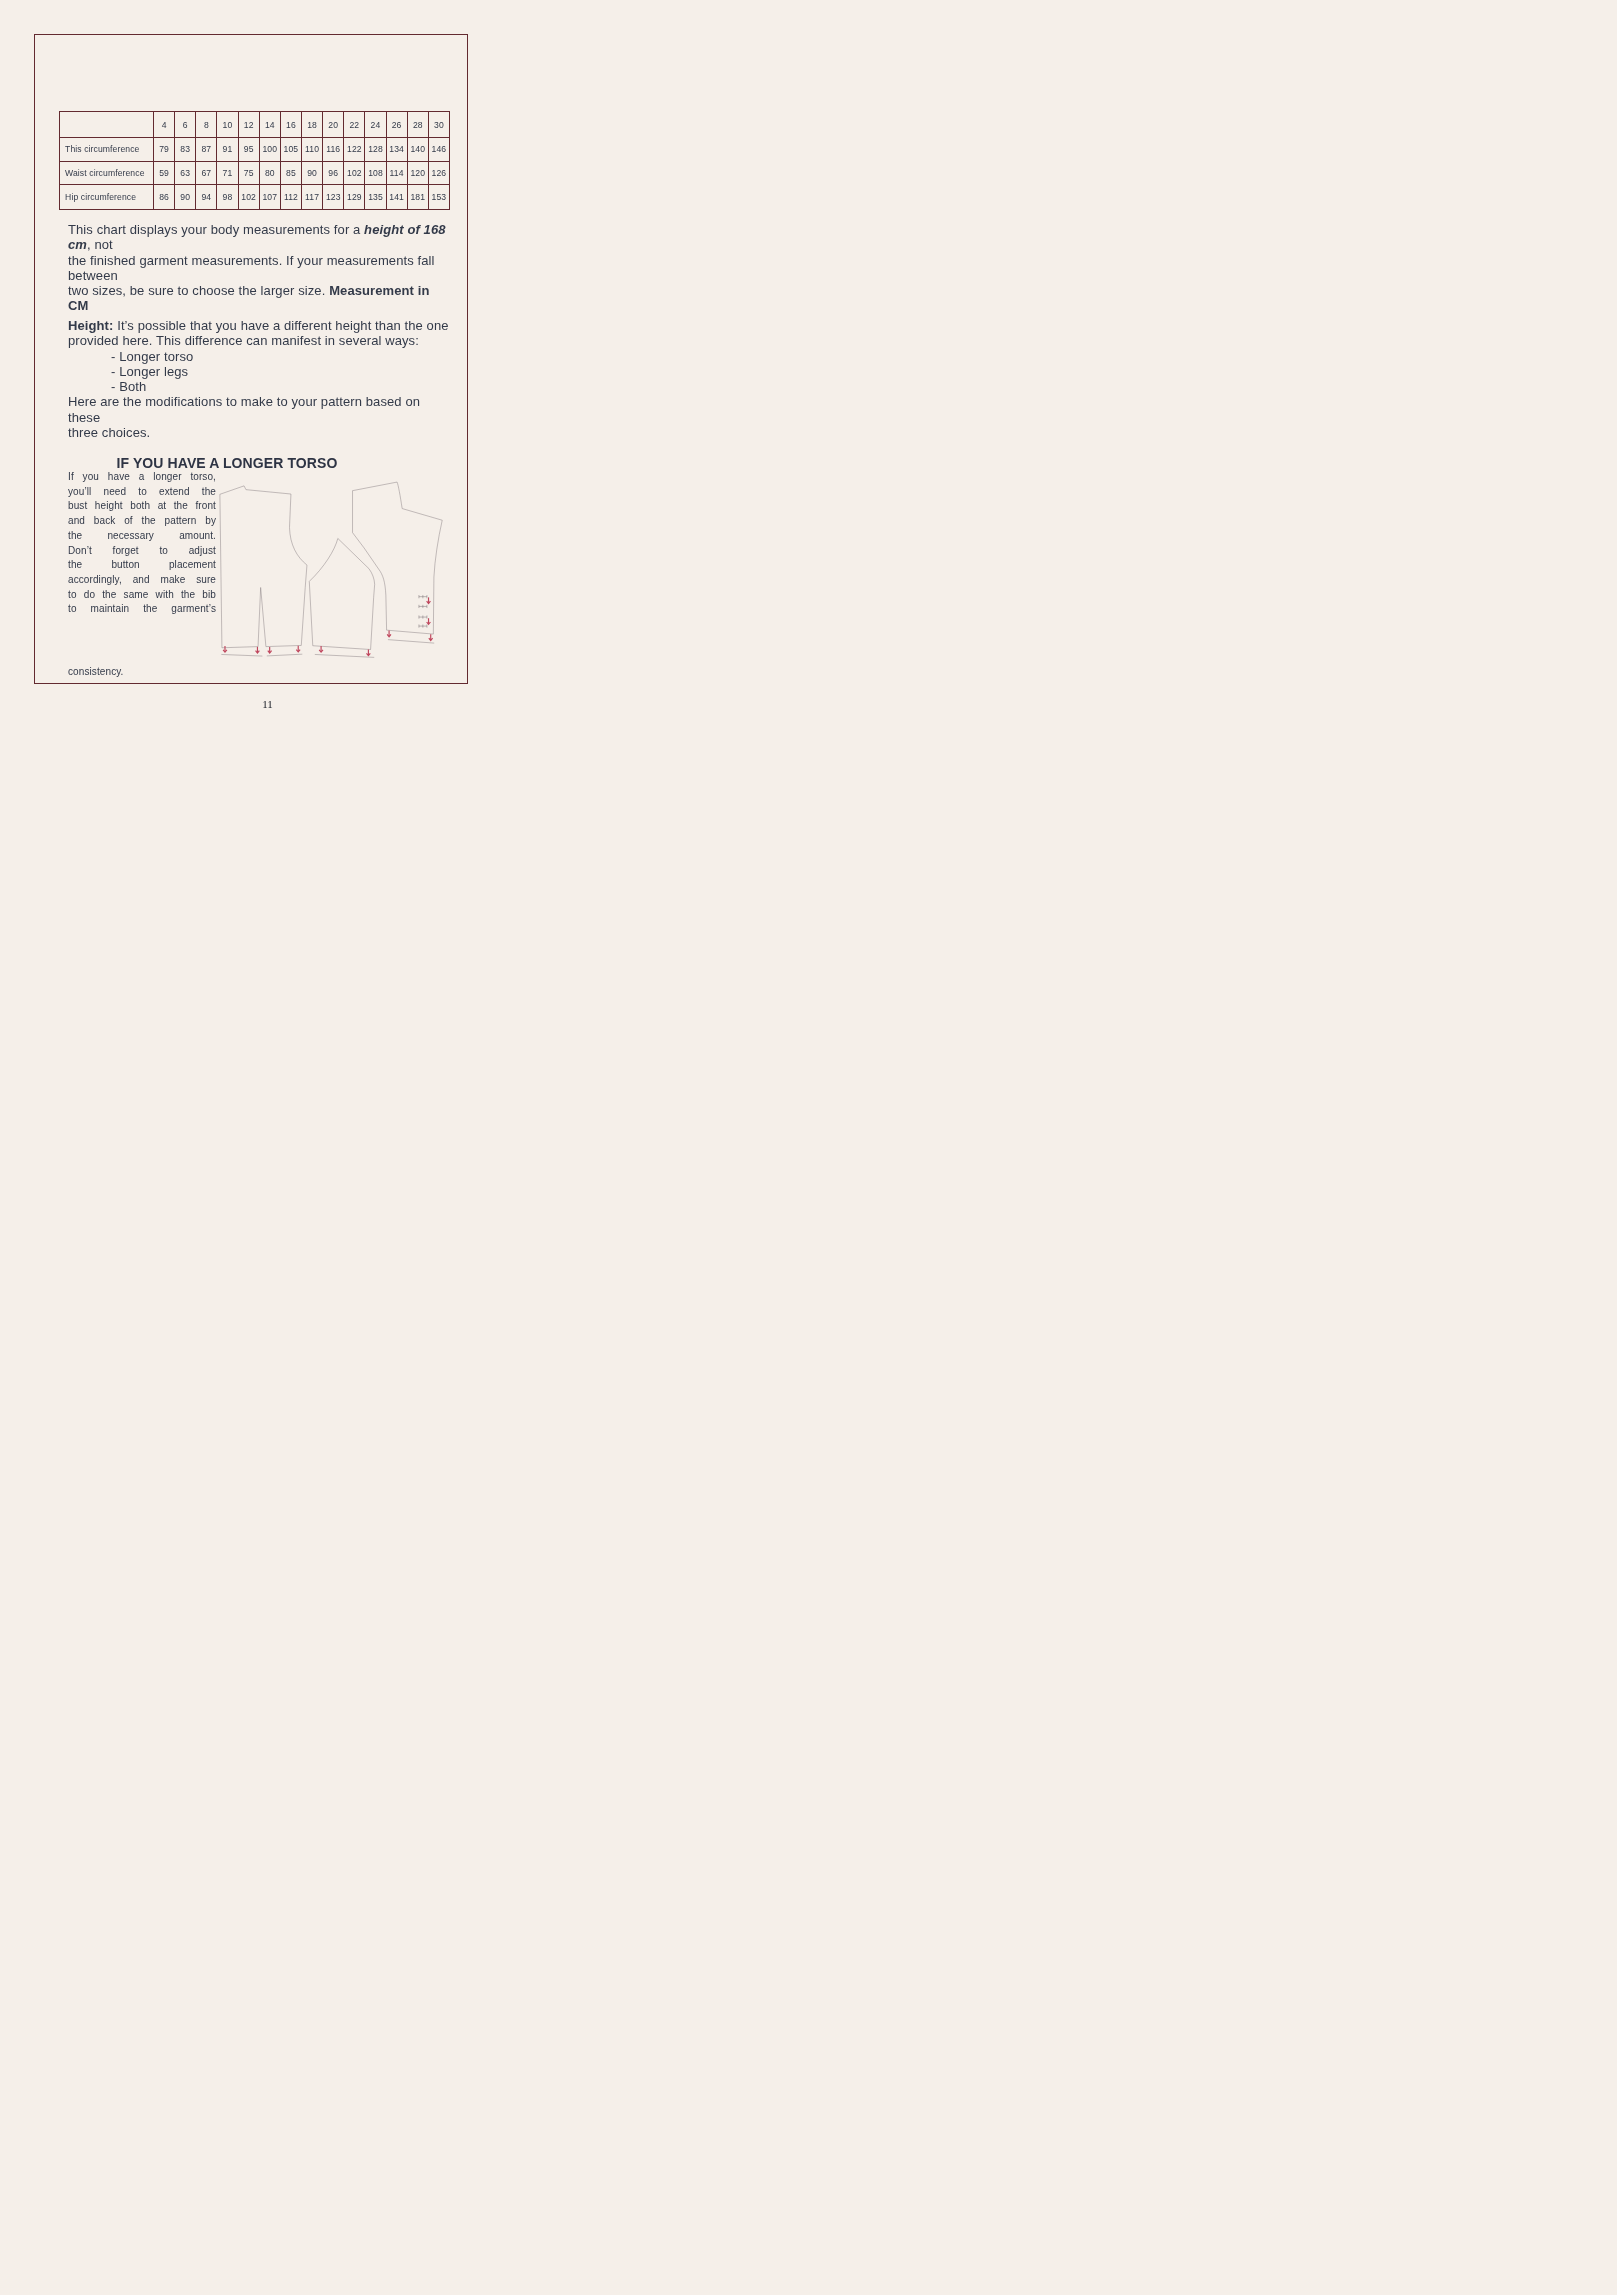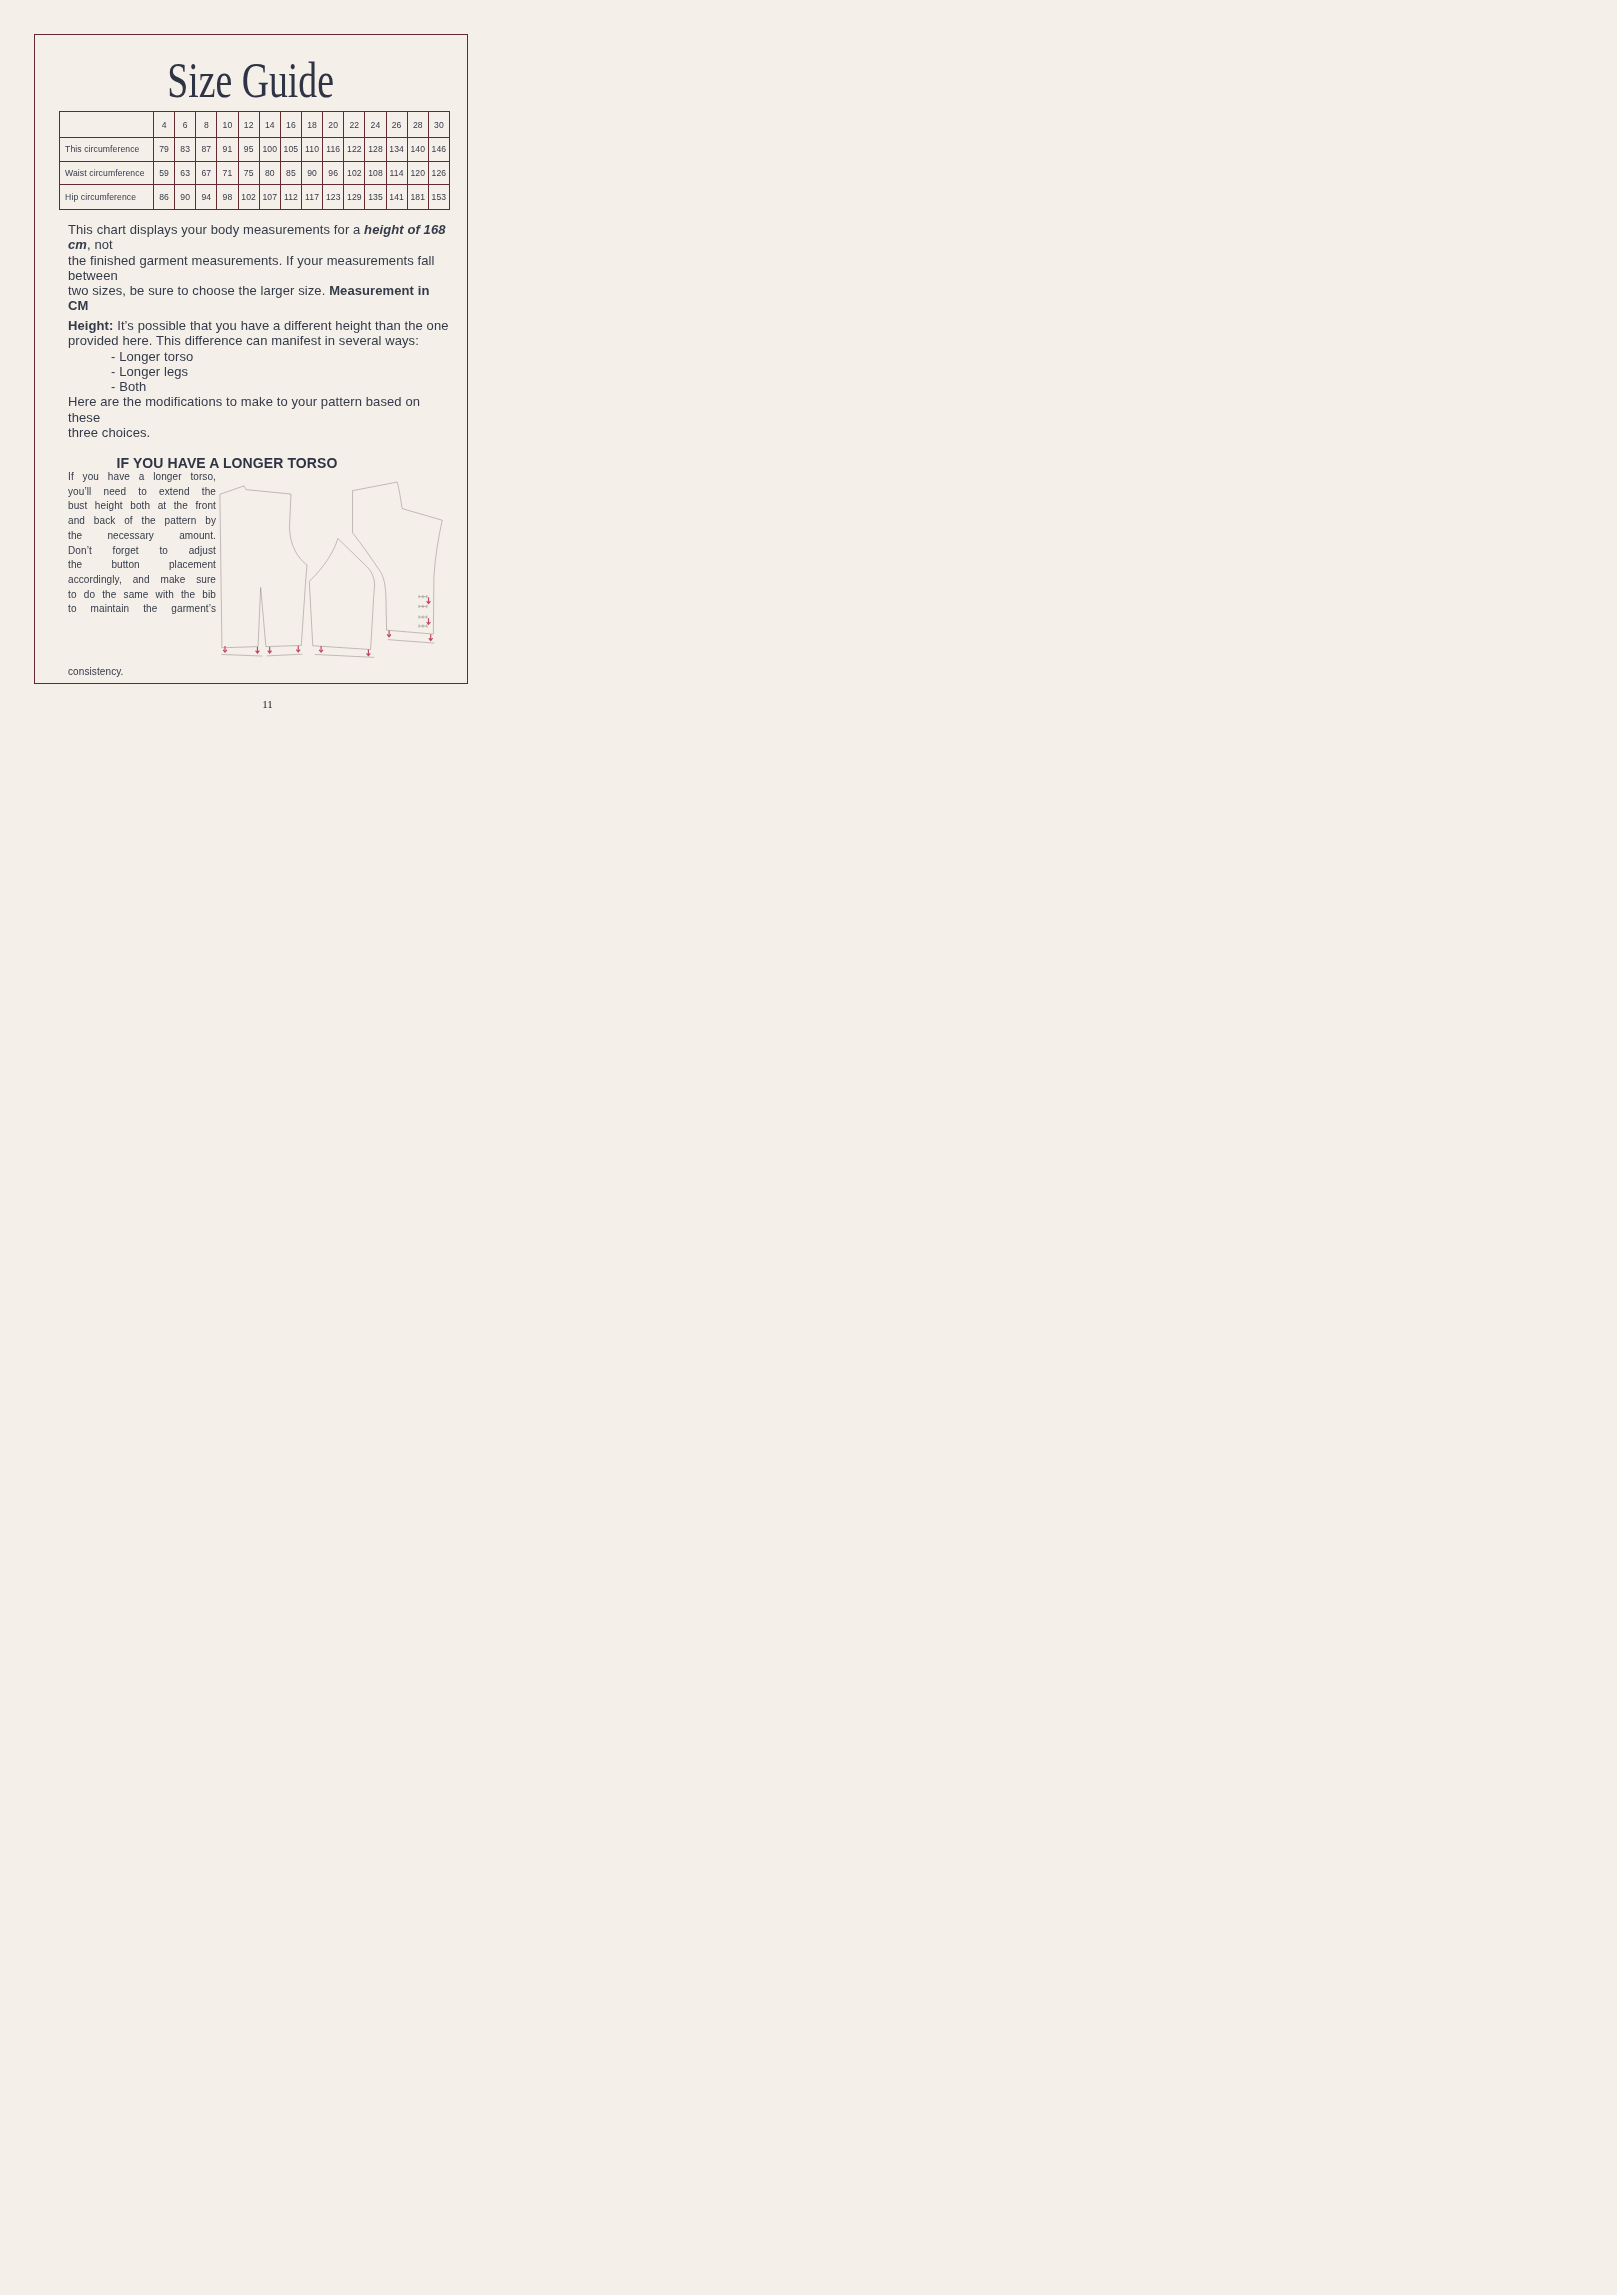--- a/index.html
+++ b/index.html
@@ -61,23 +61,20 @@
     position:absolute; left:0; top:698px; width:509px; text-align:center;
     font-family:"Liberation Serif", serif; font-size:11px; color:var(--page-num);padding-left:26px;
   }
 </style>
 </head>
 <body>
 
 <div class="page">
   <div class="frame"></div>
 
-  <div class="display-heading title">
-    <span class="squeeze">Size Guide</span>
-  </div>
 
   <table class="size-table">
     <tbody>
         <tr class="hdr">
       <th class="rowlabel"></th>
     <th>4</th>
           <th>6</th>
           <th>8</th>
           <th>10</th>
           <th>12</th>

